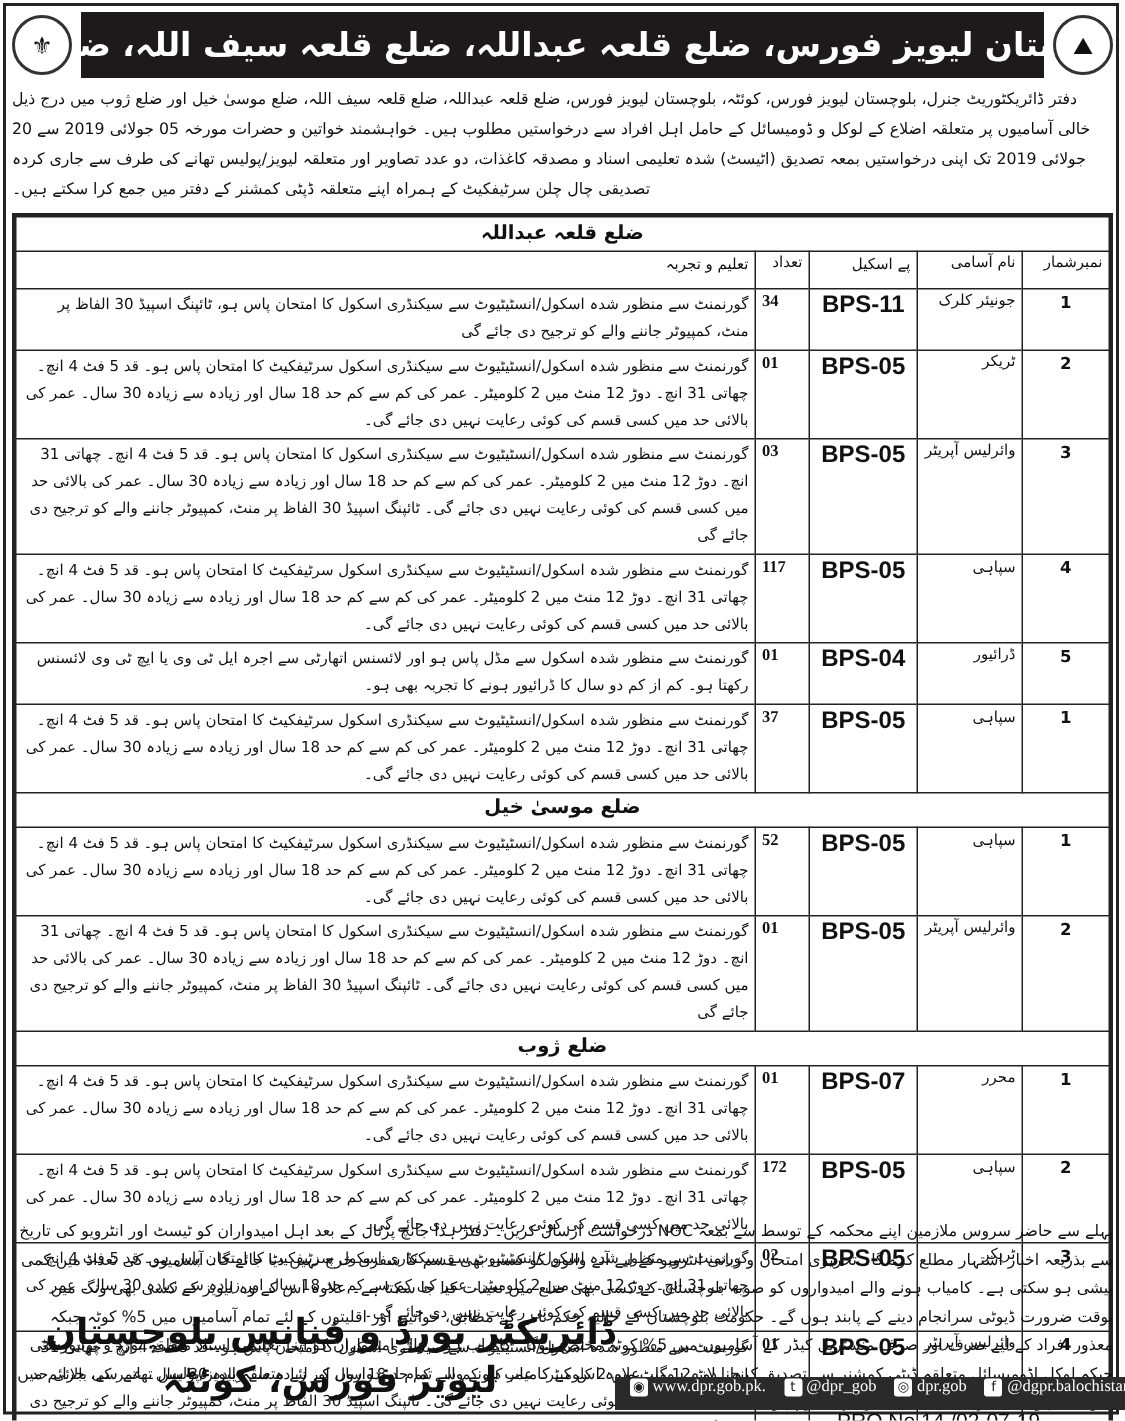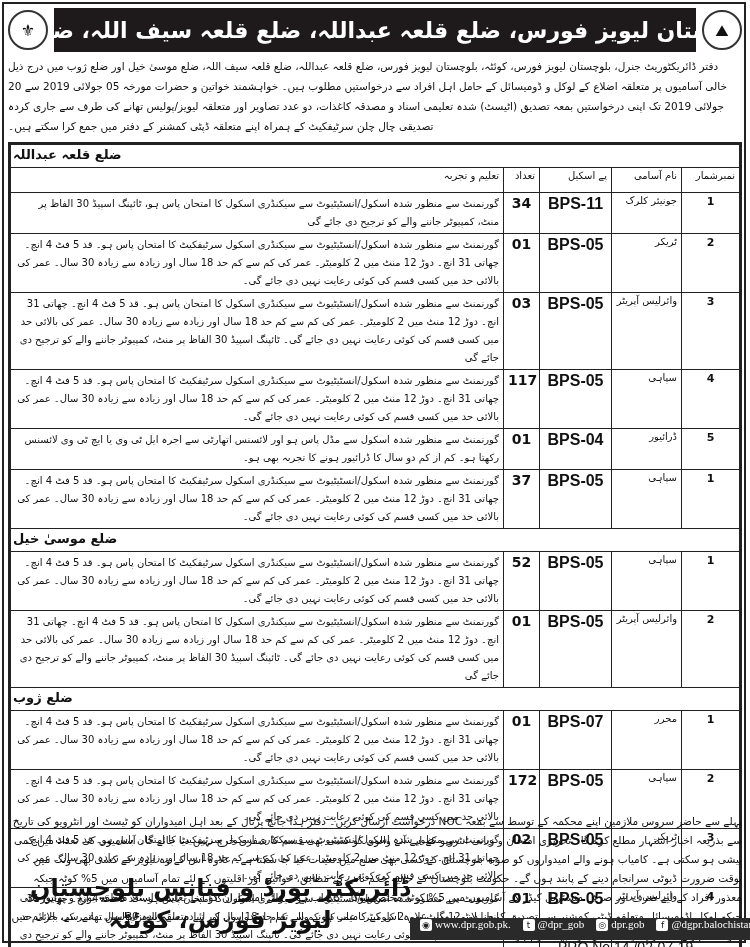--- a/index.html
+++ b/index.html
@@ -6,24 +6,24 @@
   body{width:750px;height:947px;overflow:hidden;font-family:"DejaVu Sans",sans-serif;color:#111;position:relative;}
   .frame{position:absolute;left:2px;top:2px;width:744px;height:941px;border:2px solid #222;box-sizing:border-box;}
   .header{position:absolute;left:8px;top:6px;width:734px;height:48px;display:flex;align-items:center;}
   .logo{width:40px;height:40px;border-radius:50%;border:2px solid #333;box-sizing:border-box;display:flex;align-items:center;justify-content:center;font-size:16px;background:#fff;}
   .title-bar{flex:1;height:44px;background:#1e1a1b;color:#fff;margin:0 6px;display:flex;align-items:center;justify-content:center;font-size:22px;font-weight:bold;direction:rtl;white-space:nowrap;overflow:hidden;}
   .intro{position:absolute;left:8px;top:56px;width:734px;direction:rtl;text-align:left;font-size:10.5px;line-height:20px;}
   .table-wrap{position:absolute;left:8px;top:142px;width:734px;border:2px solid #222;box-sizing:border-box;}
   table{width:100%;border-collapse:collapse;direction:rtl;table-layout:fixed;}
   td,th{border:1px solid #222;font-size:10px;padding:2px 4px;vertical-align:top;text-align:right;}
   th{font-weight:normal;height:20px;}
-  .district td{text-align:left;font-weight:bold;font-size:13px;padding:2px;height:18px;}
+  .district td{text-align:center;font-weight:bold;font-size:13px;padding:2px;height:18px;}
   .num{text-align:center;font-weight:bold;font-size:11px;}
   .scale{text-align:center;font-weight:bold;font-family:"Liberation Sans",sans-serif;font-size:16px;direction:ltr;}
-  .count{text-align:center;font-weight:bold;font-size:14px;direction:ltr;}
+  .count{text-align:left;font-weight:bold;font-size:11px;direction:ltr;font-family:Liberation Serif, serif;}
   .qual{line-height:18px;margin-top:25px;}
   .footer-text{position:absolute;left:8px;top:812px;width:734px;direction:rtl;text-align:right;font-size:10.5px;line-height:19px;}
   .signature{position:absolute;left:30px;top:872px;width:380px;direction:rtl;text-align:center;font-weight:bold;font-size:24px;line-height:32px;}
   .prq{position:absolute;left:558px;top:895px;font-family:"Liberation Sans",sans-serif;font-size:14px;font-weight:normal;margin-top:44px;}
   .social{position:absolute;left:390px;top:918px;width:354px;height:22px;background:#2a2a2a;color:#fff;font-family:"Liberation Serif",serif;font-size:11px;display:flex;justify-content:space-around;padding:0 4px;box-sizing:border-box;margin-left:20px;}
   .social span{white-space:nowrap;}
   .ico{display:inline-block;width:12px;height:12px;background:#fff;color:#222;font-size:9px;line-height:12px;text-align:center;border-radius:2px;margin-right:3px;font-family:"DejaVu Sans",sans-serif;}
 </style>
 </head>
 <body>

